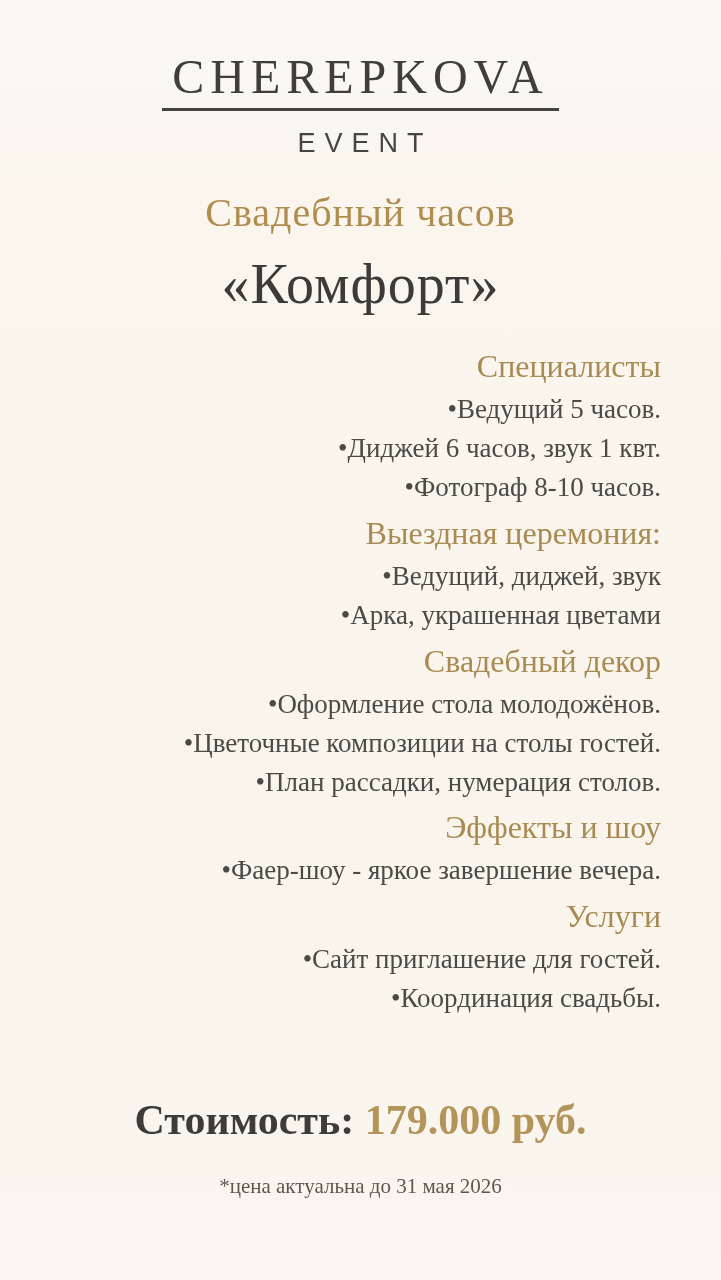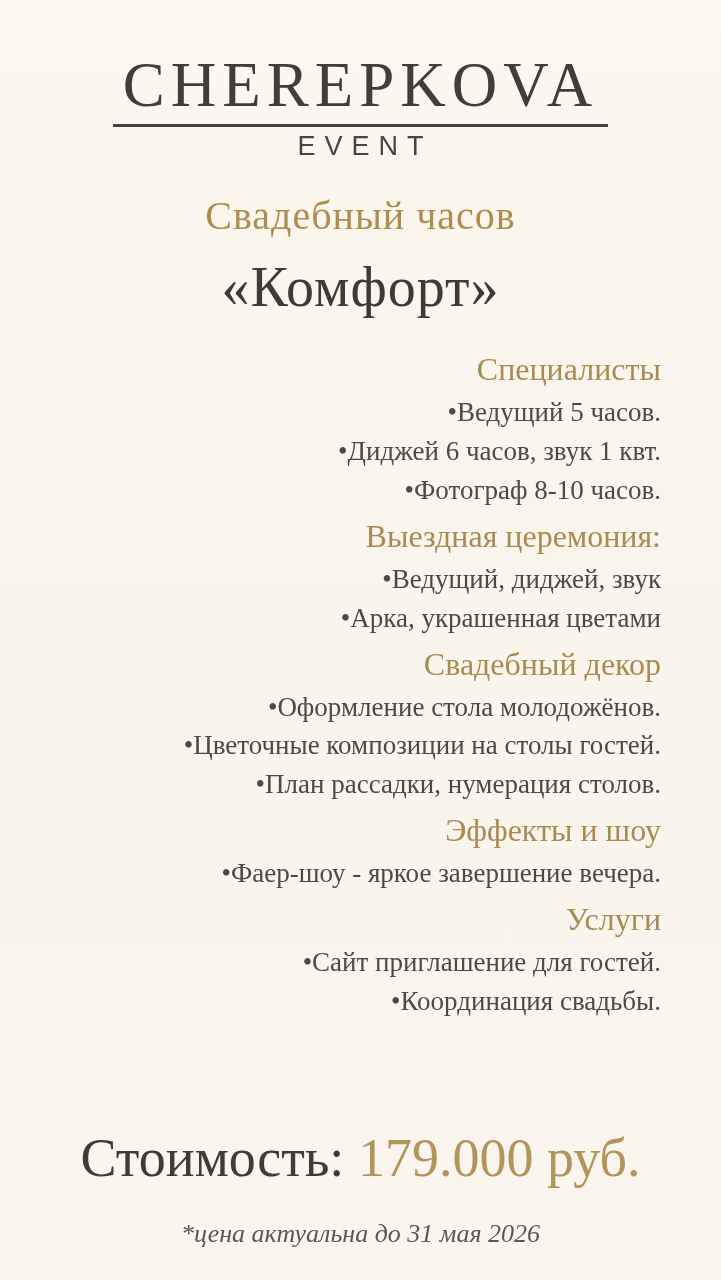--- a/index.html
+++ b/index.html
@@ -22,34 +22,34 @@
 
   
   .logo-block {
     margin-top: 52px;
     display: flex;
     flex-direction: column;
     align-items: center;
   }
   .logo-name {
     font-family: "Liberation Serif", "DejaVu Serif", serif;
-    font-size: 63px;
+    font-size: 48px;
     line-height: 1.05;
     letter-spacing: 6px;
     color: #3f3e3a;
     padding: 0 10px 6px 10px;
     border-bottom: 3px solid #44433f;
     white-space: nowrap;
   }
   .logo-sub {
     font-family: "Liberation Sans", "DejaVu Sans", sans-serif;
     font-size: 27px;
     letter-spacing: 9px;
     color: #46453f;
-    margin-top: 4px;
+    margin-top: 17px;
     padding-left: 9px; 
   }
 
   
   .subtitle {
     margin-top: 30px;
     font-size: 40px;
     color: #b08d4e;
     letter-spacing: 1px;
   }
@@ -86,34 +86,34 @@
     padding-left: 0;
   }
   .bullet {
     display: inline-block;
     width: 20px;
     color: #4c4a44;
   }
 
   
   .price-line {
-    margin-top: 102px;
-    font-size: 54px;
+    margin-top: 74px;
+    font-size: 42px;
     text-align: center;
     white-space: nowrap;
+    font-weight: bold;
   }
   .price-label { color: #3e3c37; }
   .price-value { color: #b3945a; }
 
   .footnote {
     margin-top: 30px;
-    font-size: 26px;
+    font-size: 21px;
     color: #5c5850;
     text-align: center;
-    font-style: italic;
   }
 </style>
 </head>
 <body>
 
 <div class="page">
 
   <div class="logo-block">
     <div class="logo-name">CHEREPKOVA</div>
     <div class="logo-sub">EVENT</div>

